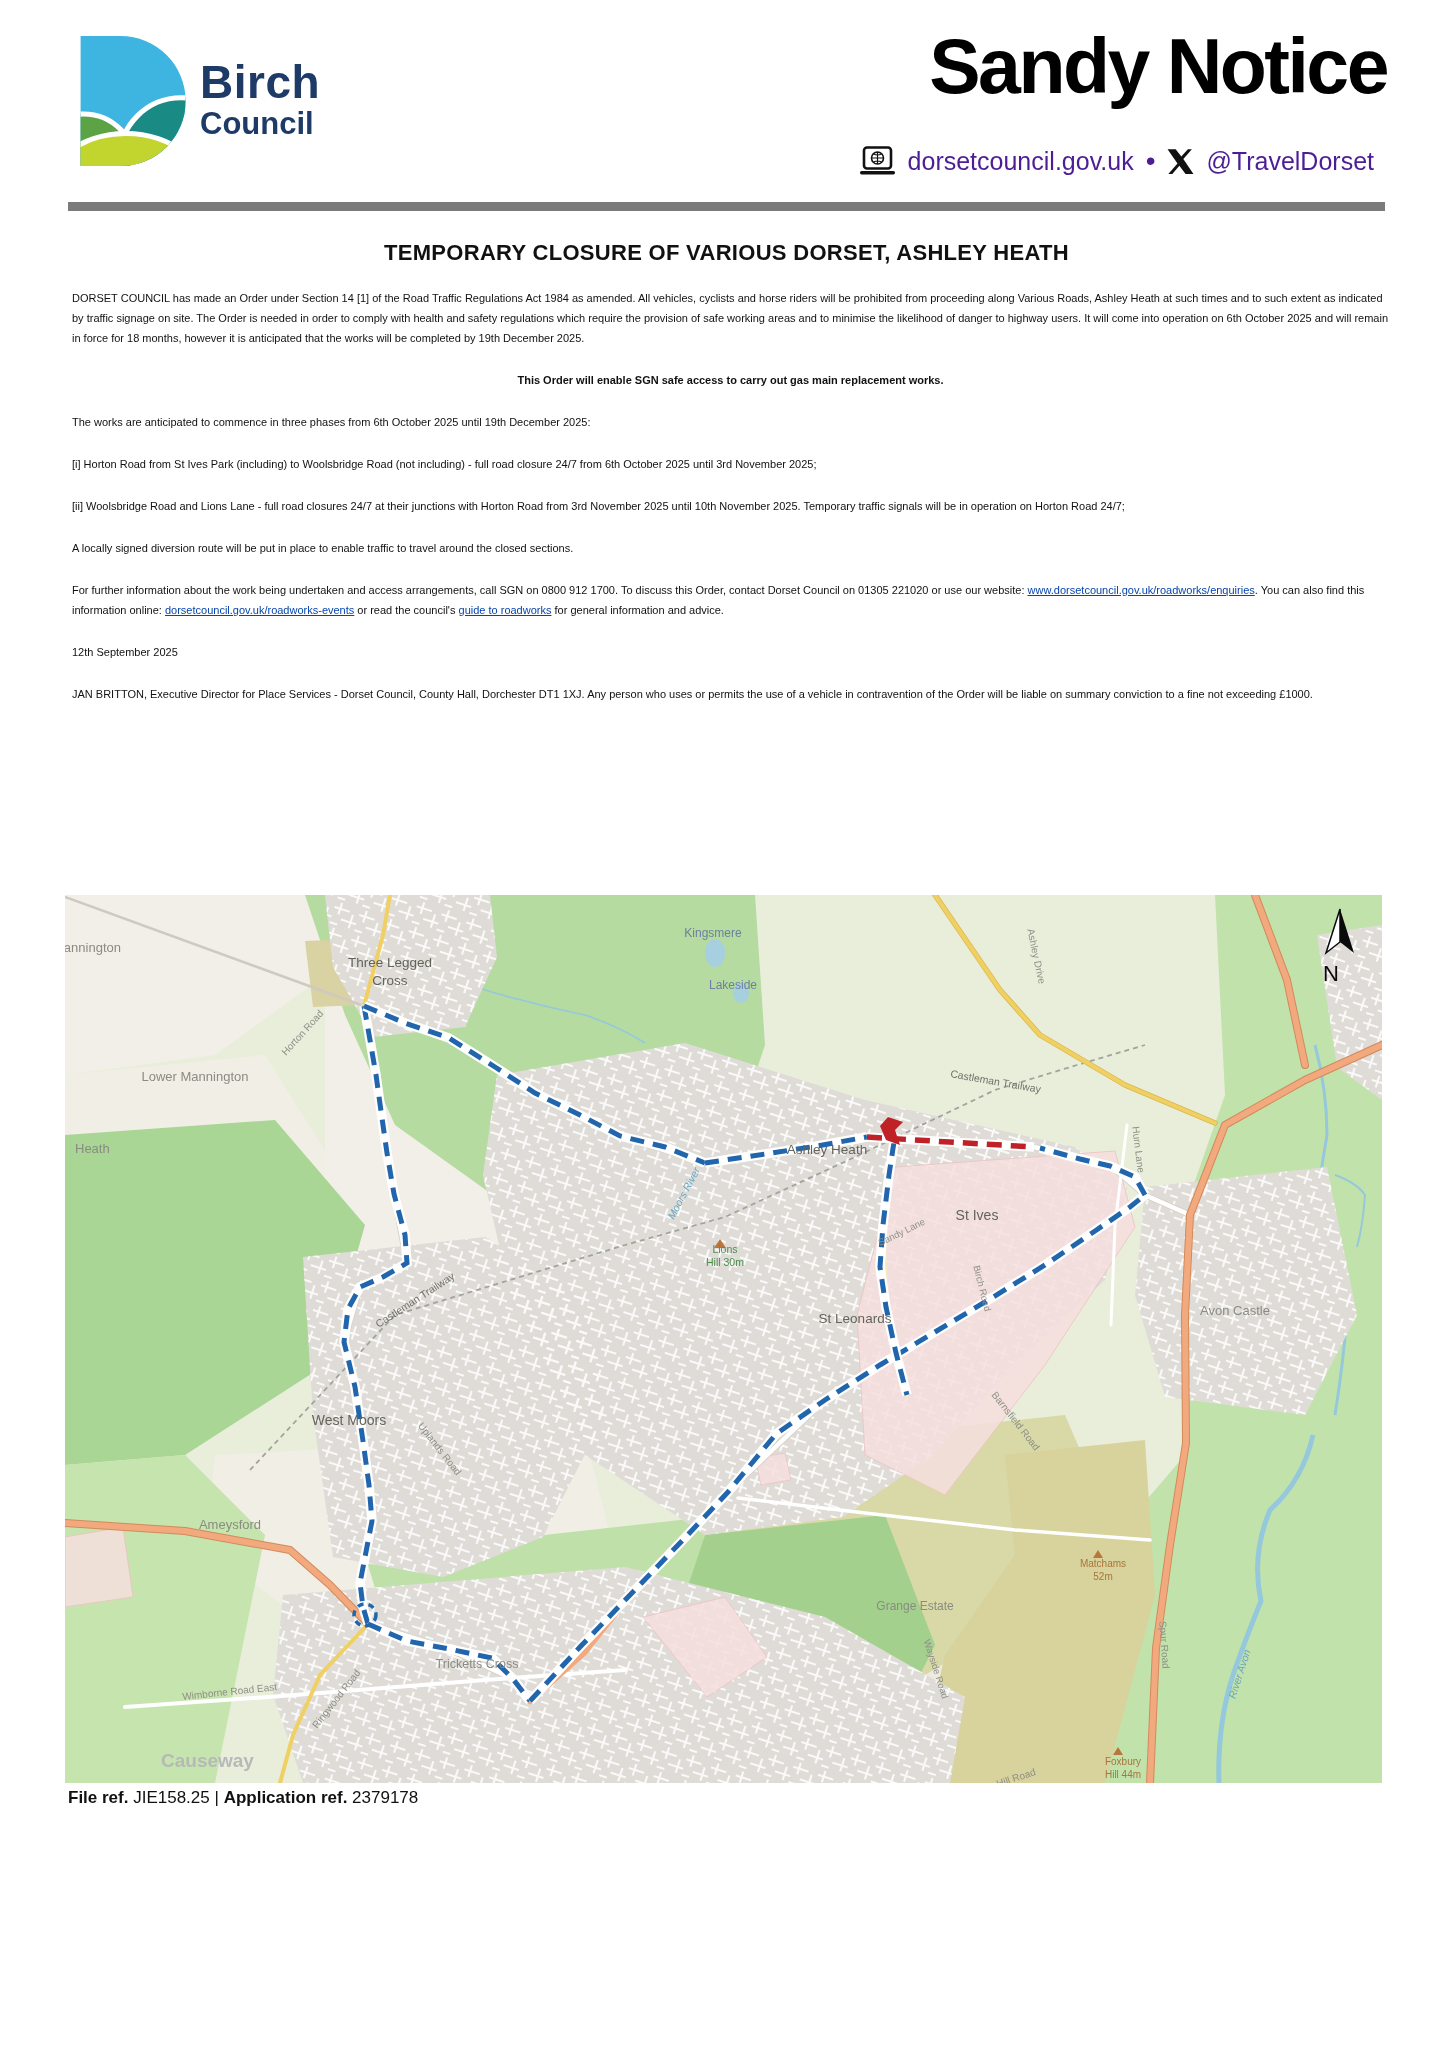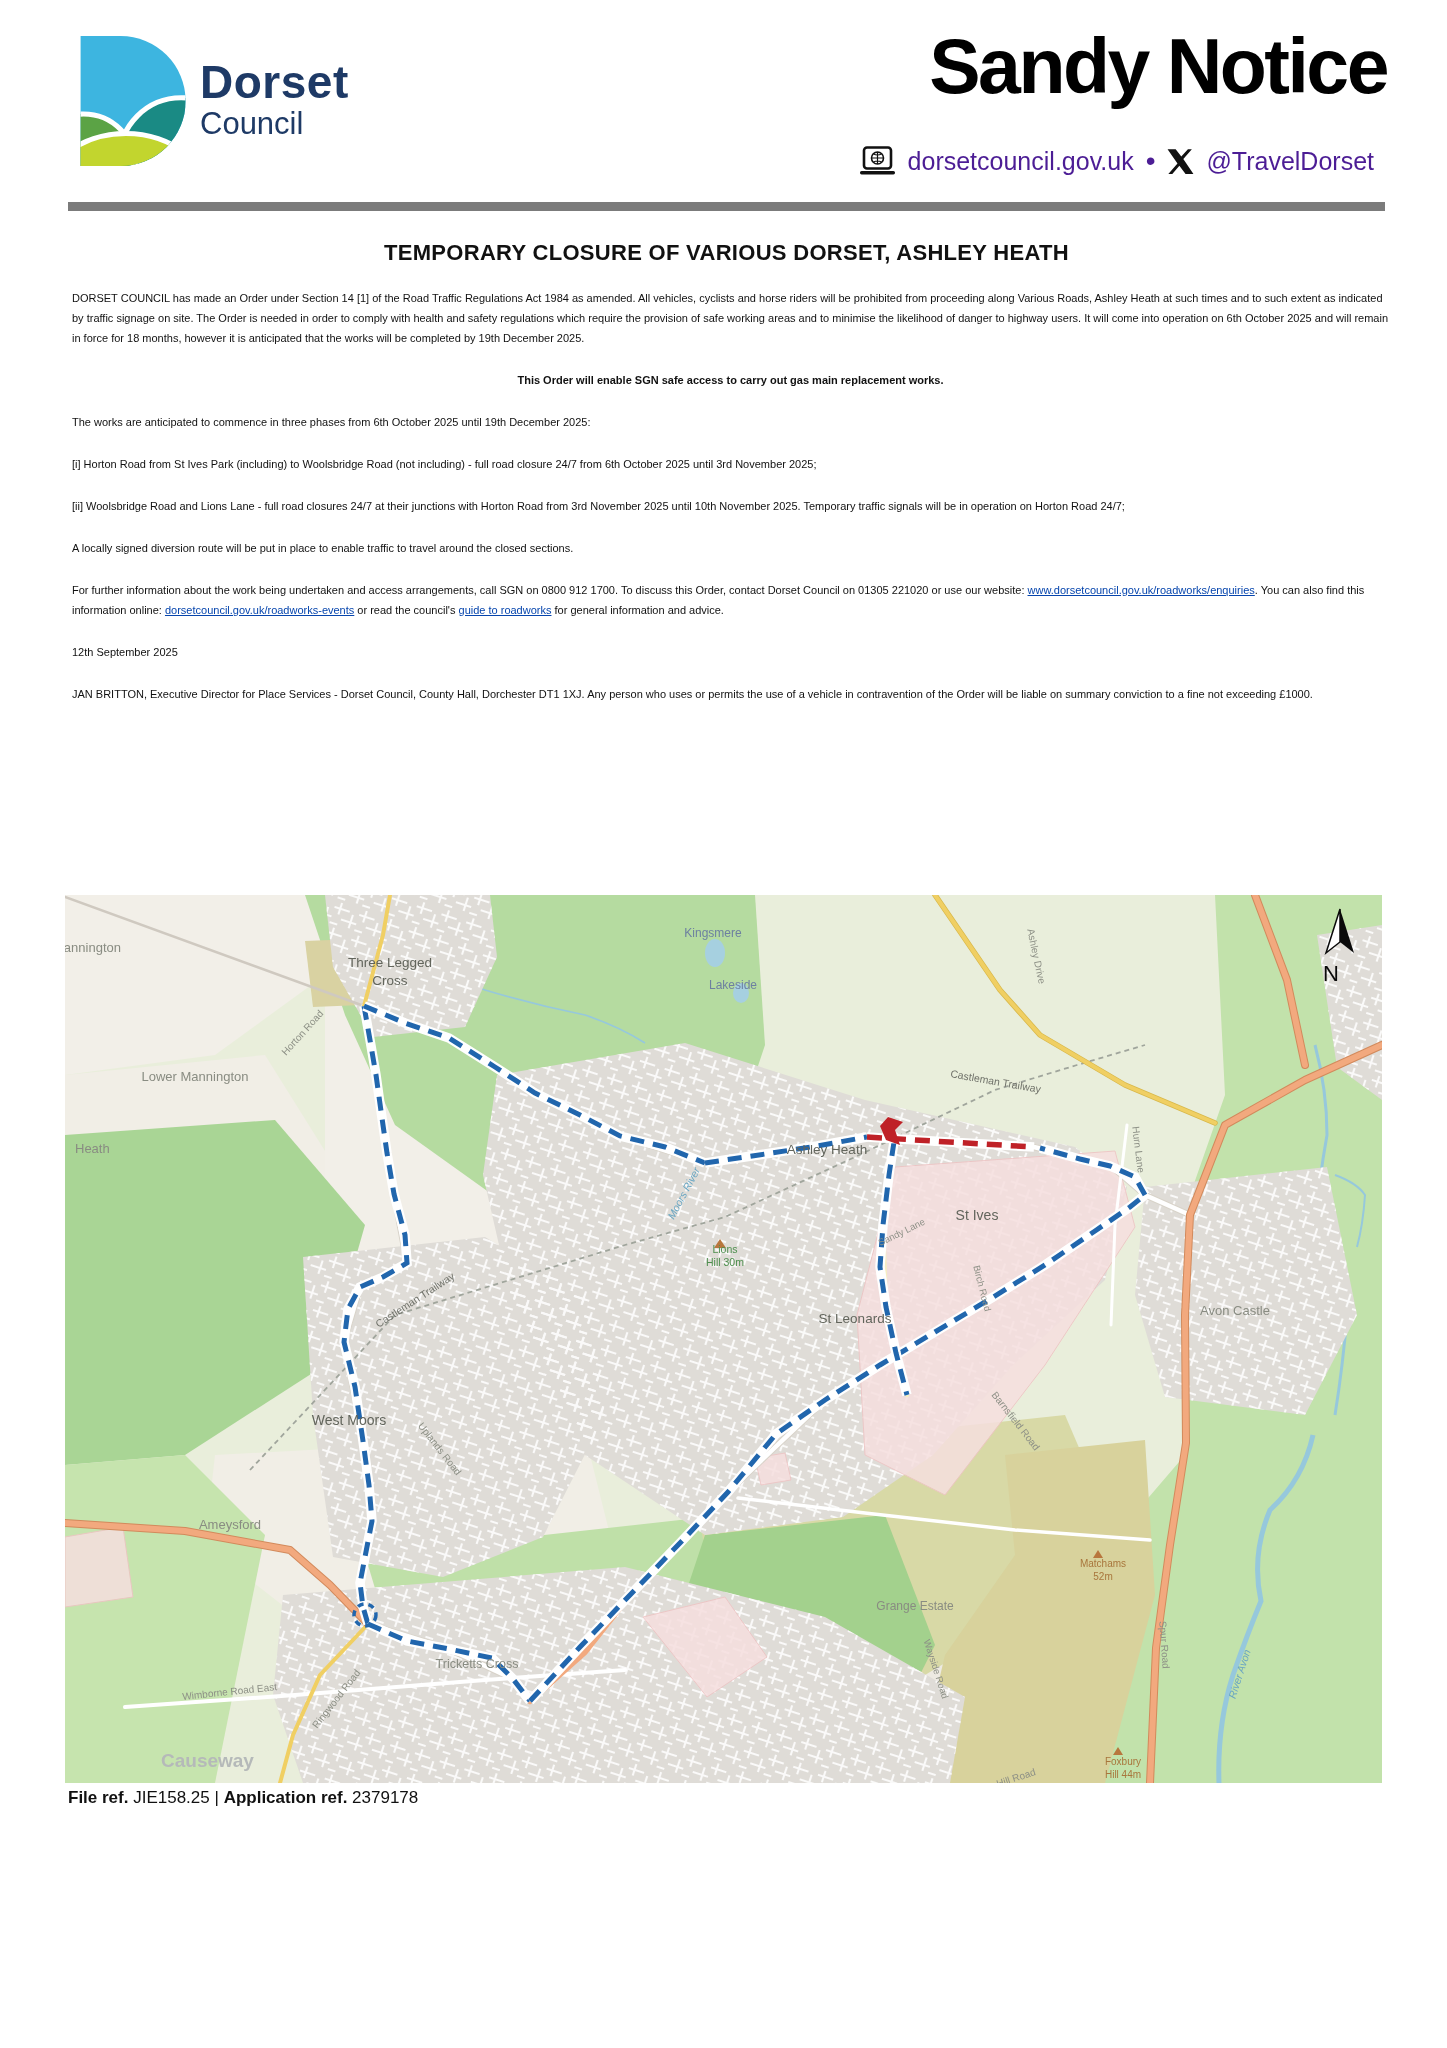--- a/index.html
+++ b/index.html
@@ -3,21 +3,21 @@
 <meta charset="utf-8">
 <style>
   html,body{margin:0;padding:0;background:#ffffff;}
   body{font-family:"Liberation Sans",sans-serif;color:#111;}
   .page{position:relative;width:1447px;height:2048px;background:#fff;overflow:hidden;}
 
   
   .logo-wrap{position:absolute;left:80px;top:36px;display:flex;align-items:center;}
   .logo-text{margin-left:14px;color:#1e3a66;}
   .logo-name{font-size:46px;font-weight:700;letter-spacing:.5px;line-height:46px;}
-  .logo-sub{font-size:31px;font-weight:400;line-height:38px;}
+  .logo-sub{font-size:31px;font-weight:700;line-height:38px;}
   .notice-title{position:absolute;right:60px;top:22px;font-size:77px;font-weight:800;
     letter-spacing:-2.5px;color:#000;white-space:nowrap;}
   .info-line{position:absolute;right:73px;top:146px;display:flex;align-items:center;gap:12px;
     font-size:25px;color:#4c1d95;}
   .bullet{font-size:28px;line-height:20px;}
   .divider{position:absolute;left:68px;top:202px;width:1317px;height:9px;background:#7b7b7b;}
 
   
   .doc-title{position:absolute;left:68px;top:240px;width:1317px;text-align:center;
     font-size:22px;font-weight:700;letter-spacing:.3px;}
@@ -46,21 +46,21 @@
           </clipPath>
         </defs>
       <g clip-path="url(#dclip)">
         <rect x="-5" y="-5" width="180" height="210" fill="#3db5e0"></rect>
         <circle cx="155" cy="190" r="95" fill="#1a8a84" stroke="#fff" stroke-width="8"></circle>
         <circle cx="5" cy="200" r="80" fill="#5ba345" stroke="#fff" stroke-width="8"></circle>
         <ellipse cx="70" cy="265" rx="135" ry="115" fill="#c2d52e" stroke="#fff" stroke-width="8"></ellipse>
       </g>
     </svg>
     <div class="logo-text">
-      <div class="logo-name">Dorset</div>
+      <div class="logo-name">Birch</div>
       <div class="logo-sub">Council</div>
     </div>
   </div>
 
   <div class="notice-title">Sandy Notice</div>
 
   <div class="info-line">
     <svg width="37" height="30" viewBox="0 0 37 30">
       <rect x="5" y="1.5" width="27" height="21" rx="3" fill="none" stroke="#111" stroke-width="2.6"></rect>
       <circle cx="18.5" cy="12" r="6" fill="none" stroke="#111" stroke-width="1.6"></circle>

